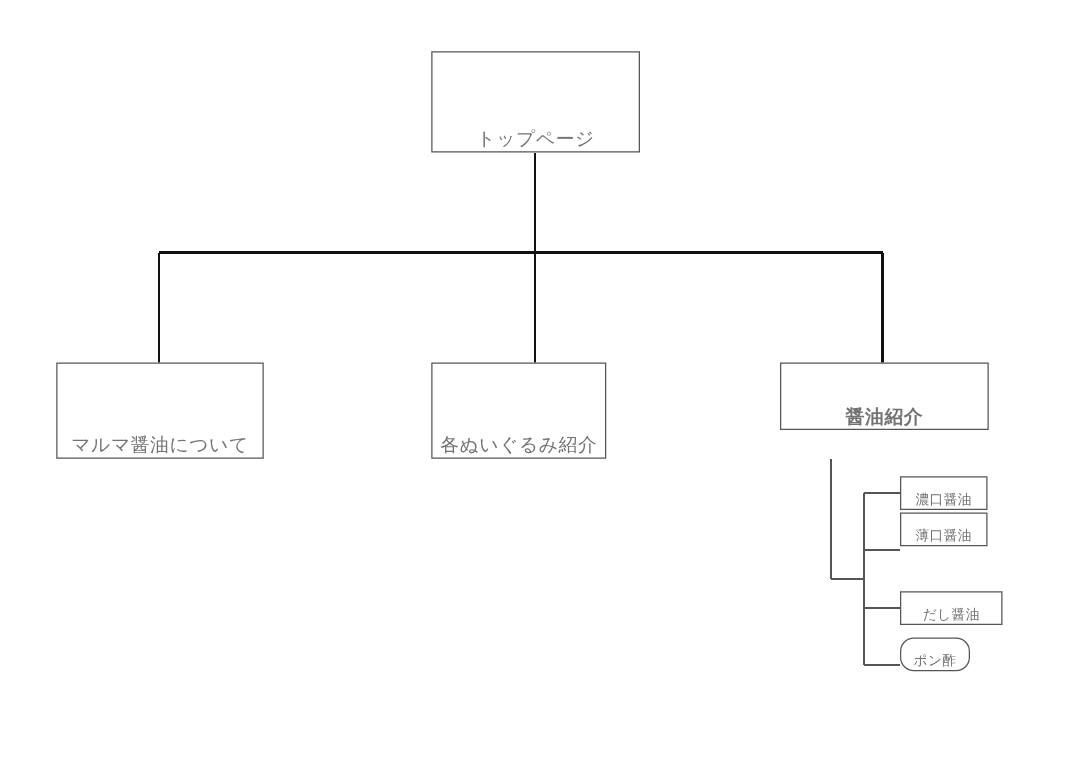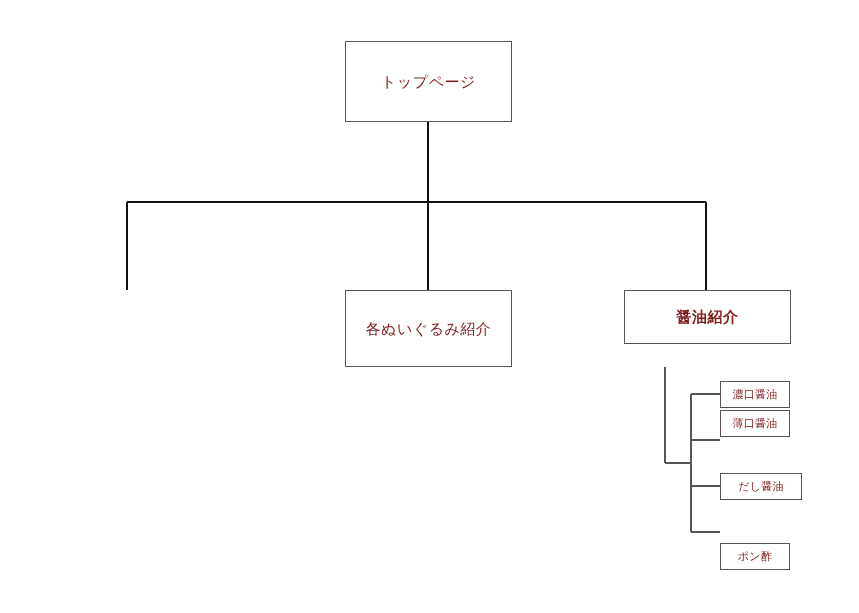--- a/index.html
+++ b/index.html
@@ -26,25 +26,25 @@
     width: 859px;
     height: 613px;
     pointer-events: none;
   }
   .node {
     position: absolute;
     box-sizing: border-box;
     background: #ffffff;
     border: 1px solid #555555;
     display: flex;
-    align-items: center;
+    align-items: flex-end;
     justify-content: center;
     text-align: center;
     line-height: 1.2;
-    color: #7f1d1d;
+    color: #737373;
     white-space: nowrap;
     letter-spacing: 0.5px;
   }
   .node.level-0,
   .node.level-1 {
     font-size: 15px;
   }
   .node.level-2 {
     font-size: 11px;
     letter-spacing: 0.3px;
@@ -76,38 +76,41 @@
       <line x1="691" y1="440" x2="720" y2="440"></line>
       <line x1="691" y1="486" x2="720" y2="486"></line>
       <line x1="691" y1="532" x2="720" y2="532"></line>
     </g>
   </svg>
 
   <div class="node level-0" style="left:345px; top:41px; width:167px; height:81px;">
     <span>トップページ</span>
   </div>
 
+  <div class="node level-1" style="left:45px; top:290px; width:166px; height:77px;">
+    <span>マルマ醤油について</span>
+  </div>
 
-  <div class="node level-1" style="left:345px; top:290px; width:167px; height:77px;">
+  <div class="node level-1" style="left:345px; top:290px; width:140px; height:77px;">
     <span>各ぬいぐるみ紹介</span>
   </div>
 
   <div class="node level-1" style="left:624px; top:290px; width:167px; height:54px;font-weight:bold;">
     <span>醤油紹介</span>
   </div>
 
   <div class="node level-2" style="left:720px; top:381px; width:70px; height:27px;">
     <span>濃口醤油</span>
   </div>
 
   <div class="node level-2" style="left:720px; top:410px; width:70px; height:27px;">
     <span>薄口醤油</span>
   </div>
 
   <div class="node level-2" style="left:720px; top:473px; width:82px; height:27px;">
     <span>だし醤油</span>
   </div>
 
-  <div class="node level-2" style="left:720px; top:543px; width:70px; height:27px;">
+  <div class="node level-2" style="left:720px; top:510px; width:56px; height:27px;border-radius:11px;">
     <span>ポン酢</span>
   </div>
 
 </div>
 
 </body></html>

